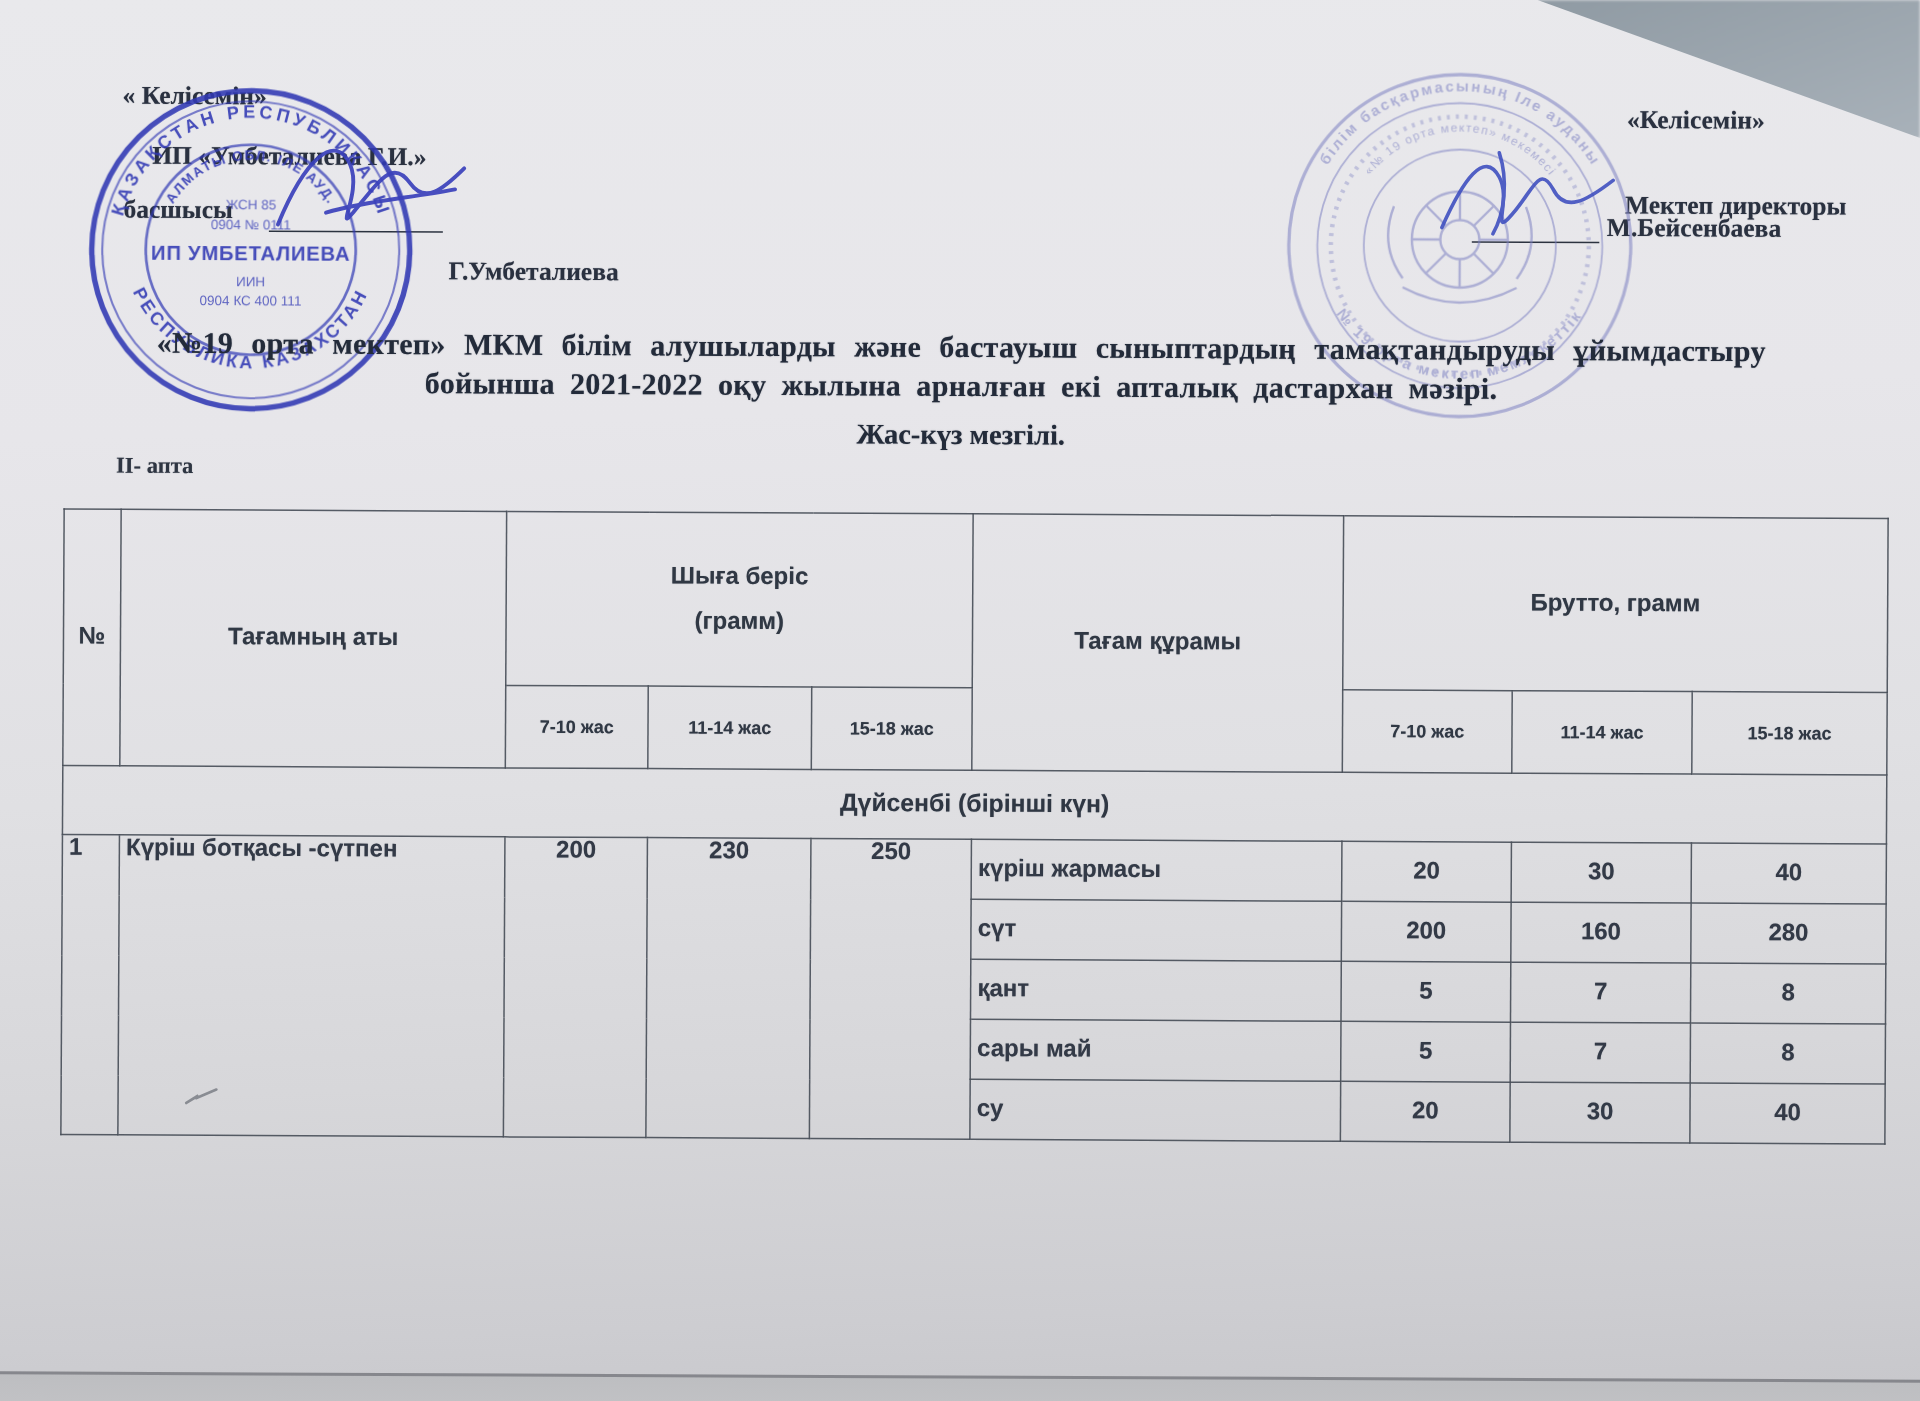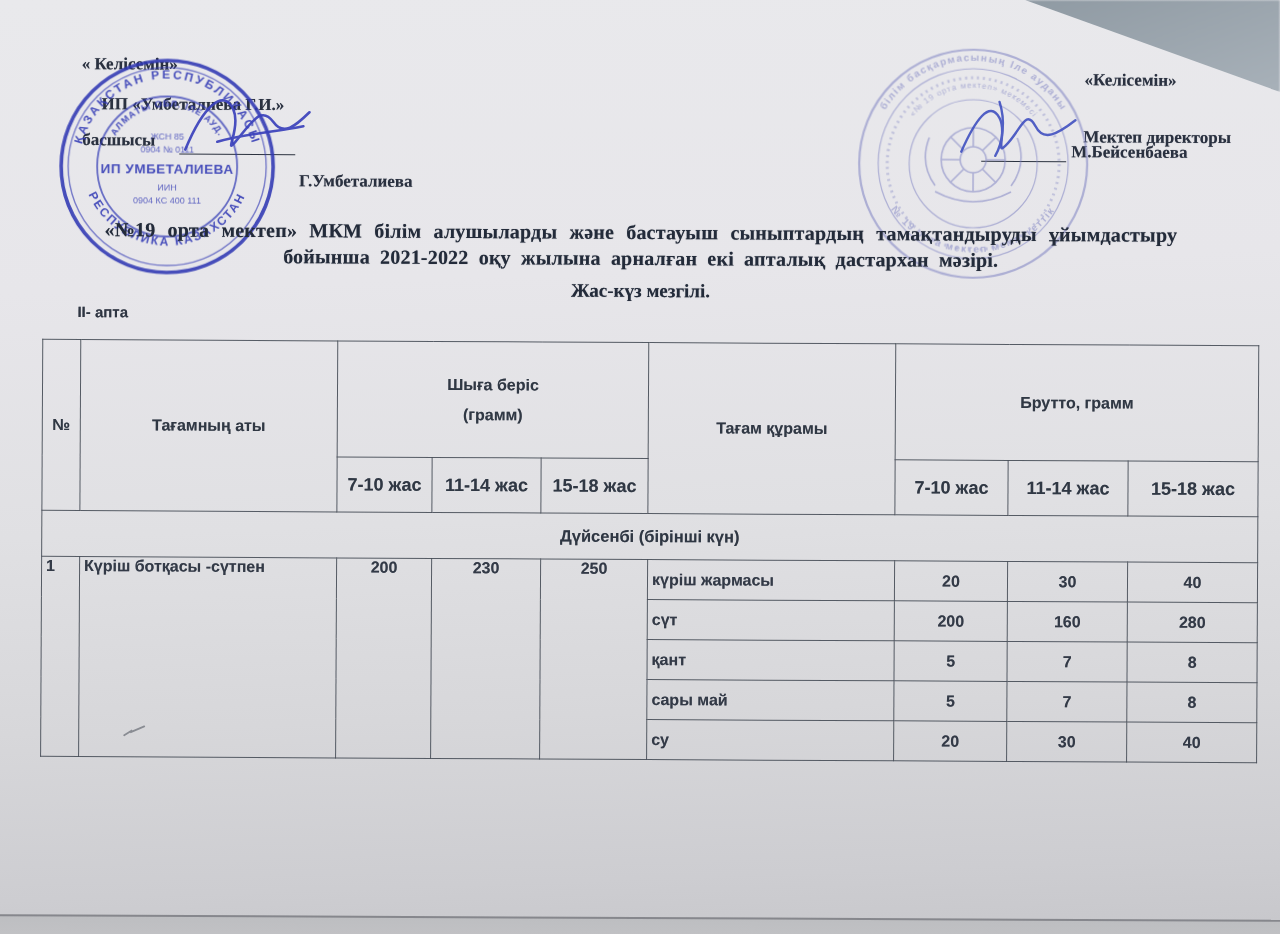--- a/index.html
+++ b/index.html
@@ -27,39 +27,39 @@
     text-shadow:0 0 .7px rgba(42,49,64,.55);white-space:nowrap;}
   .sig-line{position:absolute;border-bottom:1.6px solid #2c3340;height:1px;}
 
   .doc-title{position:absolute;left:40px;width:1200px;top:219px;text-align:center;
     font-weight:bold;font-size:20px;color:#232b3a;line-height:26px;
     text-shadow:0 0 .8px rgba(35,43,58,.5);}
   .doc-title .t1{word-spacing:7px;letter-spacing:.2px;white-space:nowrap;}
   .doc-title .t2{word-spacing:5px;letter-spacing:.2px;white-space:nowrap;}
   .season{position:absolute;left:40px;width:1200px;top:280px;text-align:center;
     font-weight:bold;font-size:19px;color:#232b3a;text-shadow:0 0 .8px rgba(35,43,58,.5);}
-  .week{position:absolute;left:77px;top:306px;font-family:Liberation Sans, sans-serif;
+  .week{position:absolute;left:77px;top:306px;font-family:Liberation Serif, serif;
     font-weight:bold;font-size:15px;color:#2e3542;text-shadow:0 0 .6px rgba(46,53,66,.5);}
 
   table.menu{
     position:absolute;left:42px;top:342px;width:1216px;
     border-collapse:collapse;table-layout:fixed;
     font-family:"Liberation Sans",sans-serif;color:#333a47;
   }
   table.menu td,table.menu th{
     border:1.6px solid rgba(73,79,89,.92);
     padding:0 4px;background:transparent;
     text-shadow:0 0 .6px rgba(51,58,71,.45);
   }
   tr.h1{height:116px;}
   tr.h2{height:55px;}
   tr.day-row{height:46px;}
   tr.ing-row{height:40px;}
   th{font-weight:700;font-size:16px;color:#303844;}
-  .age{font-size:18px;}
+  .age{font-size:12px;}
   .out2{line-height:30px;}
   td.day-cell{text-align:center;font-weight:700;font-size:16.5px;color:#2f3743;}
   td.va-top{vertical-align:top;}
   td.cell-num{text-align:center;font-weight:600;font-size:16px;}
   td.cell-ing{text-align:left;padding-left:9px;font-weight:600;font-size:16px;}
   td.cell-no{text-align:left;padding-left:8px;font-weight:700;font-size:16px;padding-top:10px;}
   td.cell-dish{padding-top:10px;}
   td.cell-portion{padding-top:12px;}
 
   .stamp{position:absolute;}

